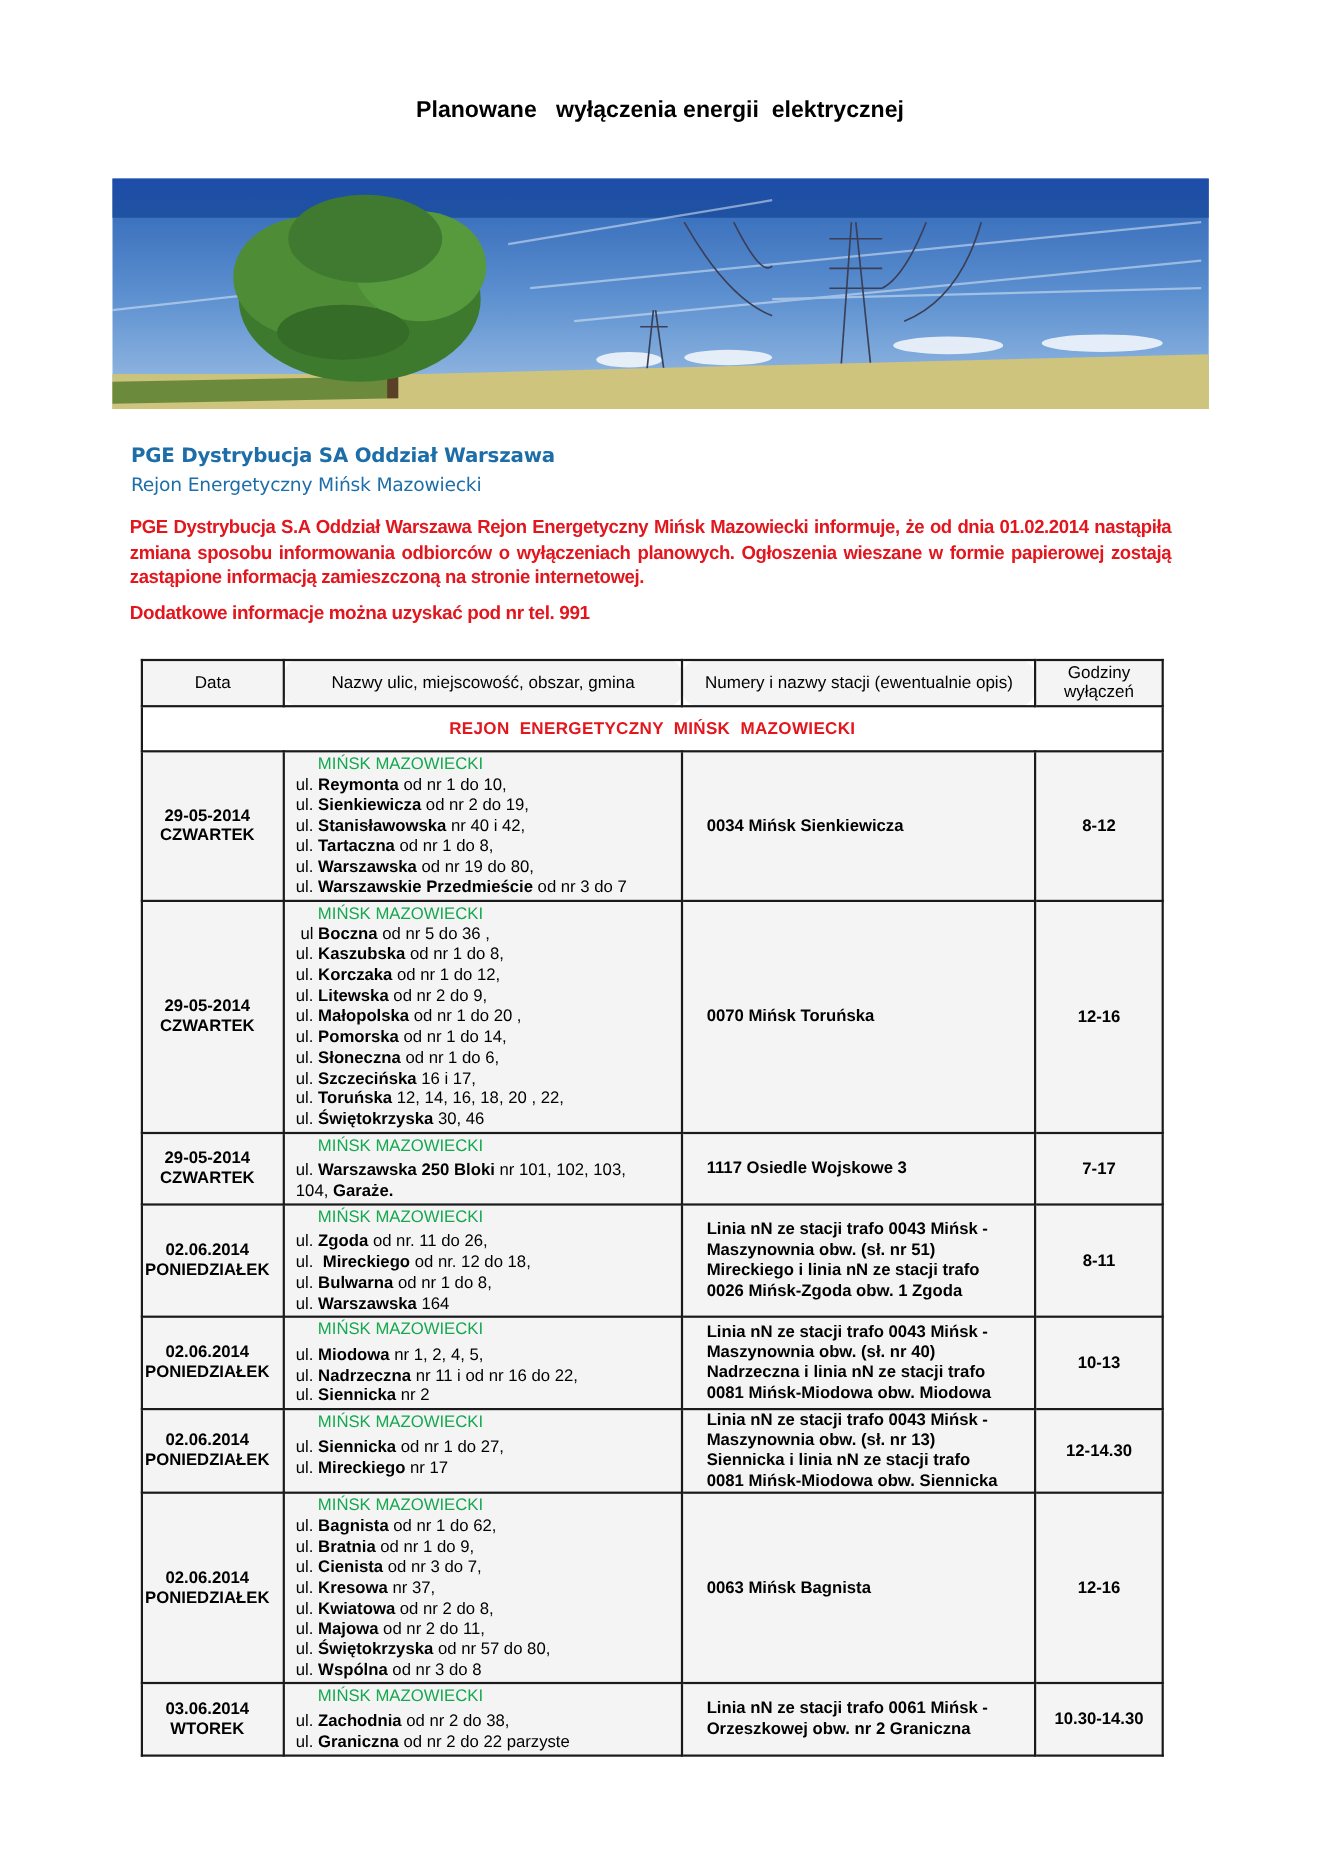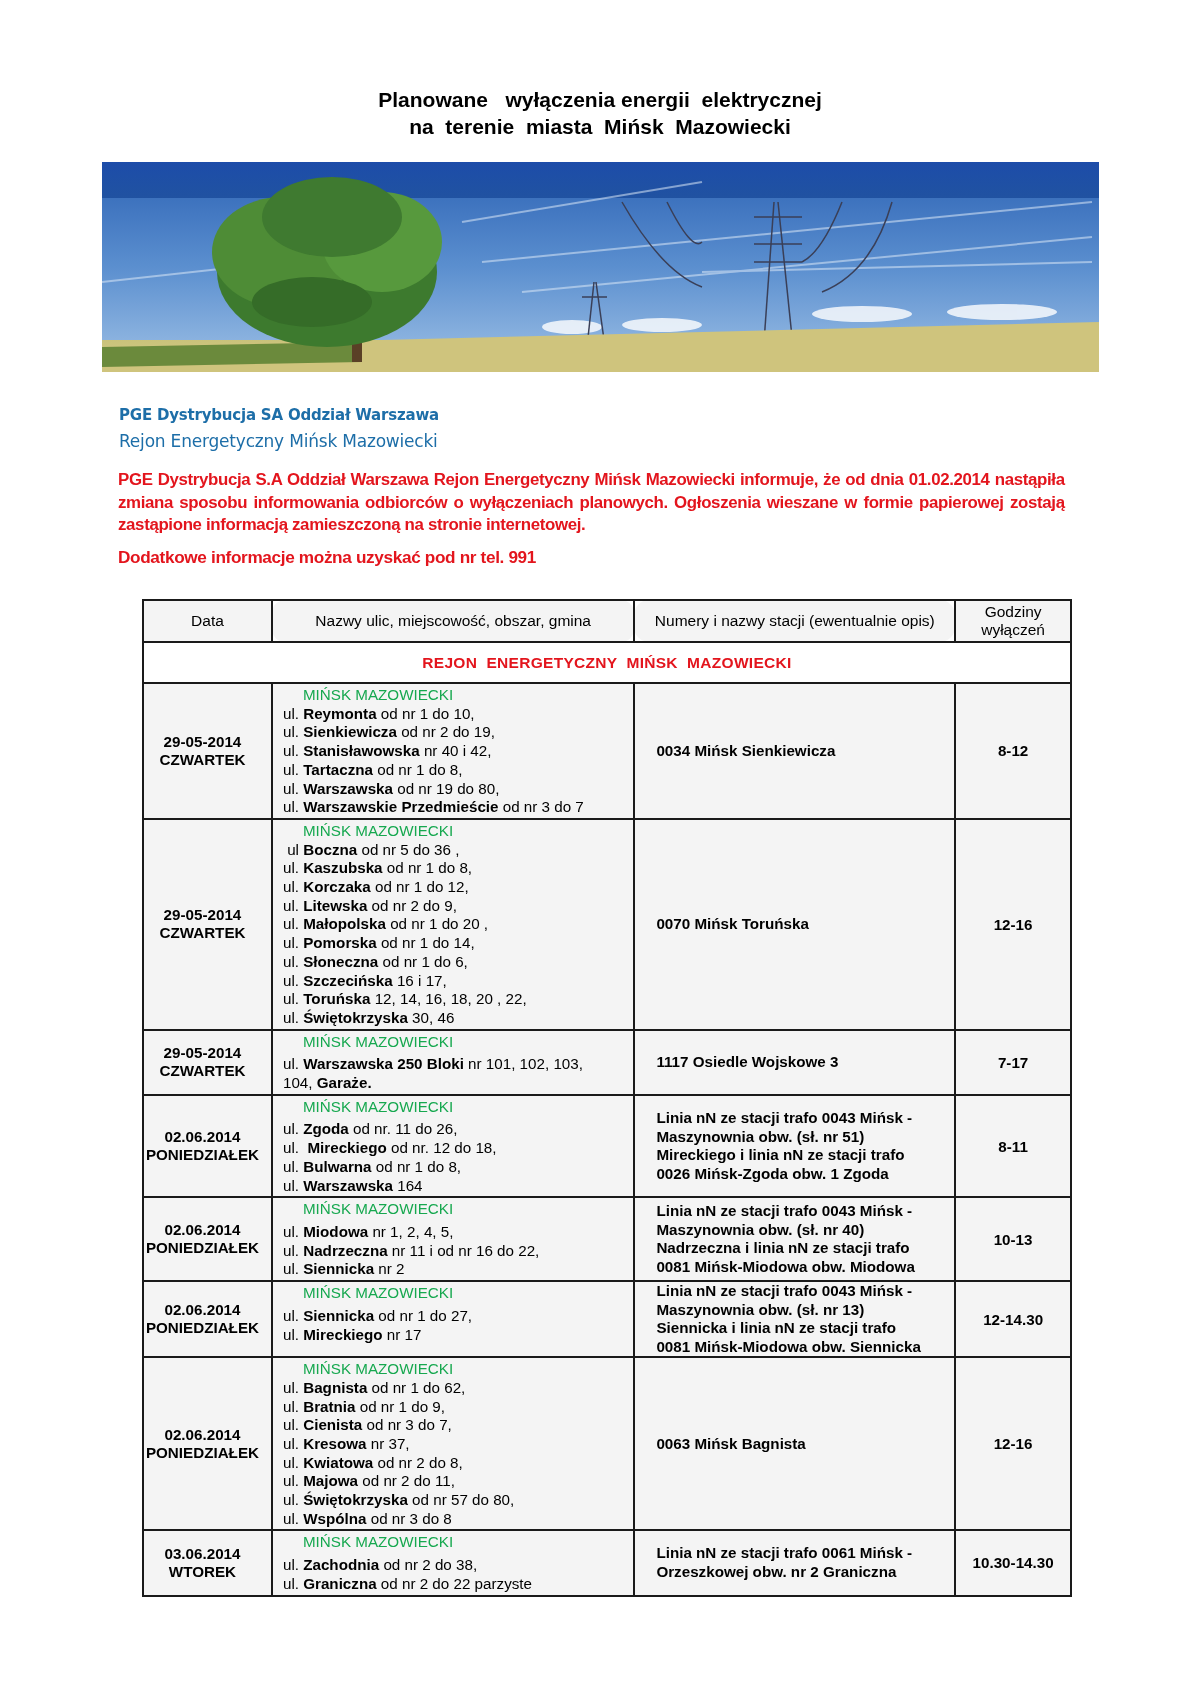--- a/index.html
+++ b/index.html
@@ -5,27 +5,27 @@
     html, body { margin: 0; padding: 0; background: #ffffff; }
     body { width: 1200px; height: 1697px; position: relative; overflow: hidden; font-family: "Liberation Sans", sans-serif; color: #000; }
 
     .title { position: absolute; left: 0; top: 86px; width: 1200px; text-align: center; font-weight: bold; font-size: 21px; line-height: 27px; }
     .title div { white-space: pre; text-align: center; }
 
     .banner { position: absolute; left: 102px; top: 162px; width: 997px; height: 210px; overflow: hidden; }
     .banner svg { display: block; width: 100%; height: 100%; }
 
     .org { position: absolute; left: 119px; top: 403px; font-family: "DejaVu Sans", sans-serif; color: #1d6ea8; }
-    .org .org-name { font-size: 15px; font-weight: bold; line-height: 24px; letter-spacing: -0.2px; }
+    .org .org-name { font-size: 18px; font-weight: bold; line-height: 24px; letter-spacing: -0.2px; }
     .org .org-region { font-size: 17px; line-height: 24px; margin-top: 2px; letter-spacing: -0.2px; }
 
     .notice { position: absolute; left: 118px; top: 468px; width: 966px; color: #e3151d; font-weight: bold; font-size: 17.2px; line-height: 22.5px; text-align: justify; font-family: "Liberation Sans", sans-serif; letter-spacing: -0.35px; transform: scaleX(0.98); transform-origin: left top; }
     .notice-extra { position: absolute; left: 118px; top: 546px; color: #e3151d; font-weight: bold; font-size: 17.2px; line-height: 22px; letter-spacing: -0.35px; }
 
-    table.schedule { position: absolute; left: 142px; top: 599px; width: 930px; border-collapse: collapse; font-size: 15.2px; }
+    table.schedule { position: absolute; left: 128px; top: 599px; width: 930px; border-collapse: collapse; font-size: 15.2px; }
     table.schedule td, table.schedule th { border: 2px solid #1a1a1a; padding: 0; vertical-align: middle; }
     table.schedule th { font-weight: normal; background: #f4f4f4; height: 40px; font-size: 15.5px; text-align: center; line-height: 18px; }
     .col-date { width: 125px; }
     .col-streets { width: 355px; border-radius: 13px; }
     .col-station { width: 314px; border-radius: 15px; }
     .col-hours { width: 112px; }
 
     .region-row td { background: #ffffff; height: 39px; text-align: center; color: #e3151d; font-weight: bold; font-size: 15.5px; letter-spacing: 0.3px; }
     .region-row td span { white-space: pre; }
 
@@ -37,21 +37,20 @@
     .city { color: #16a84f; font-weight: normal; font-size: 15.2px; display: block; margin-left: 20px; }
     .city-gap { margin-bottom: 4px; }
     .street-line { display: block; white-space: pre; }
     .street-line b { font-weight: bold; }
   </style>
 </head>
 <body>
 
 <div class="title">
   <div>Planowane   wyłączenia energii  elektrycznej</div>
-  <div>na  terenie  miasta  Mińsk  Mazowiecki</div>
 </div>
 
 <div class="banner">
   <svg viewBox="0 0 997 210" preserveAspectRatio="none">
     <defs>
       <linearGradient id="sky" x1="0" y1="0" x2="0" y2="1">
         <stop offset="0" stop-color="#2d63b5"></stop>
         <stop offset="0.5" stop-color="#5b8fcf"></stop>
         <stop offset="1" stop-color="#9fc1e6"></stop>
       </linearGradient>

